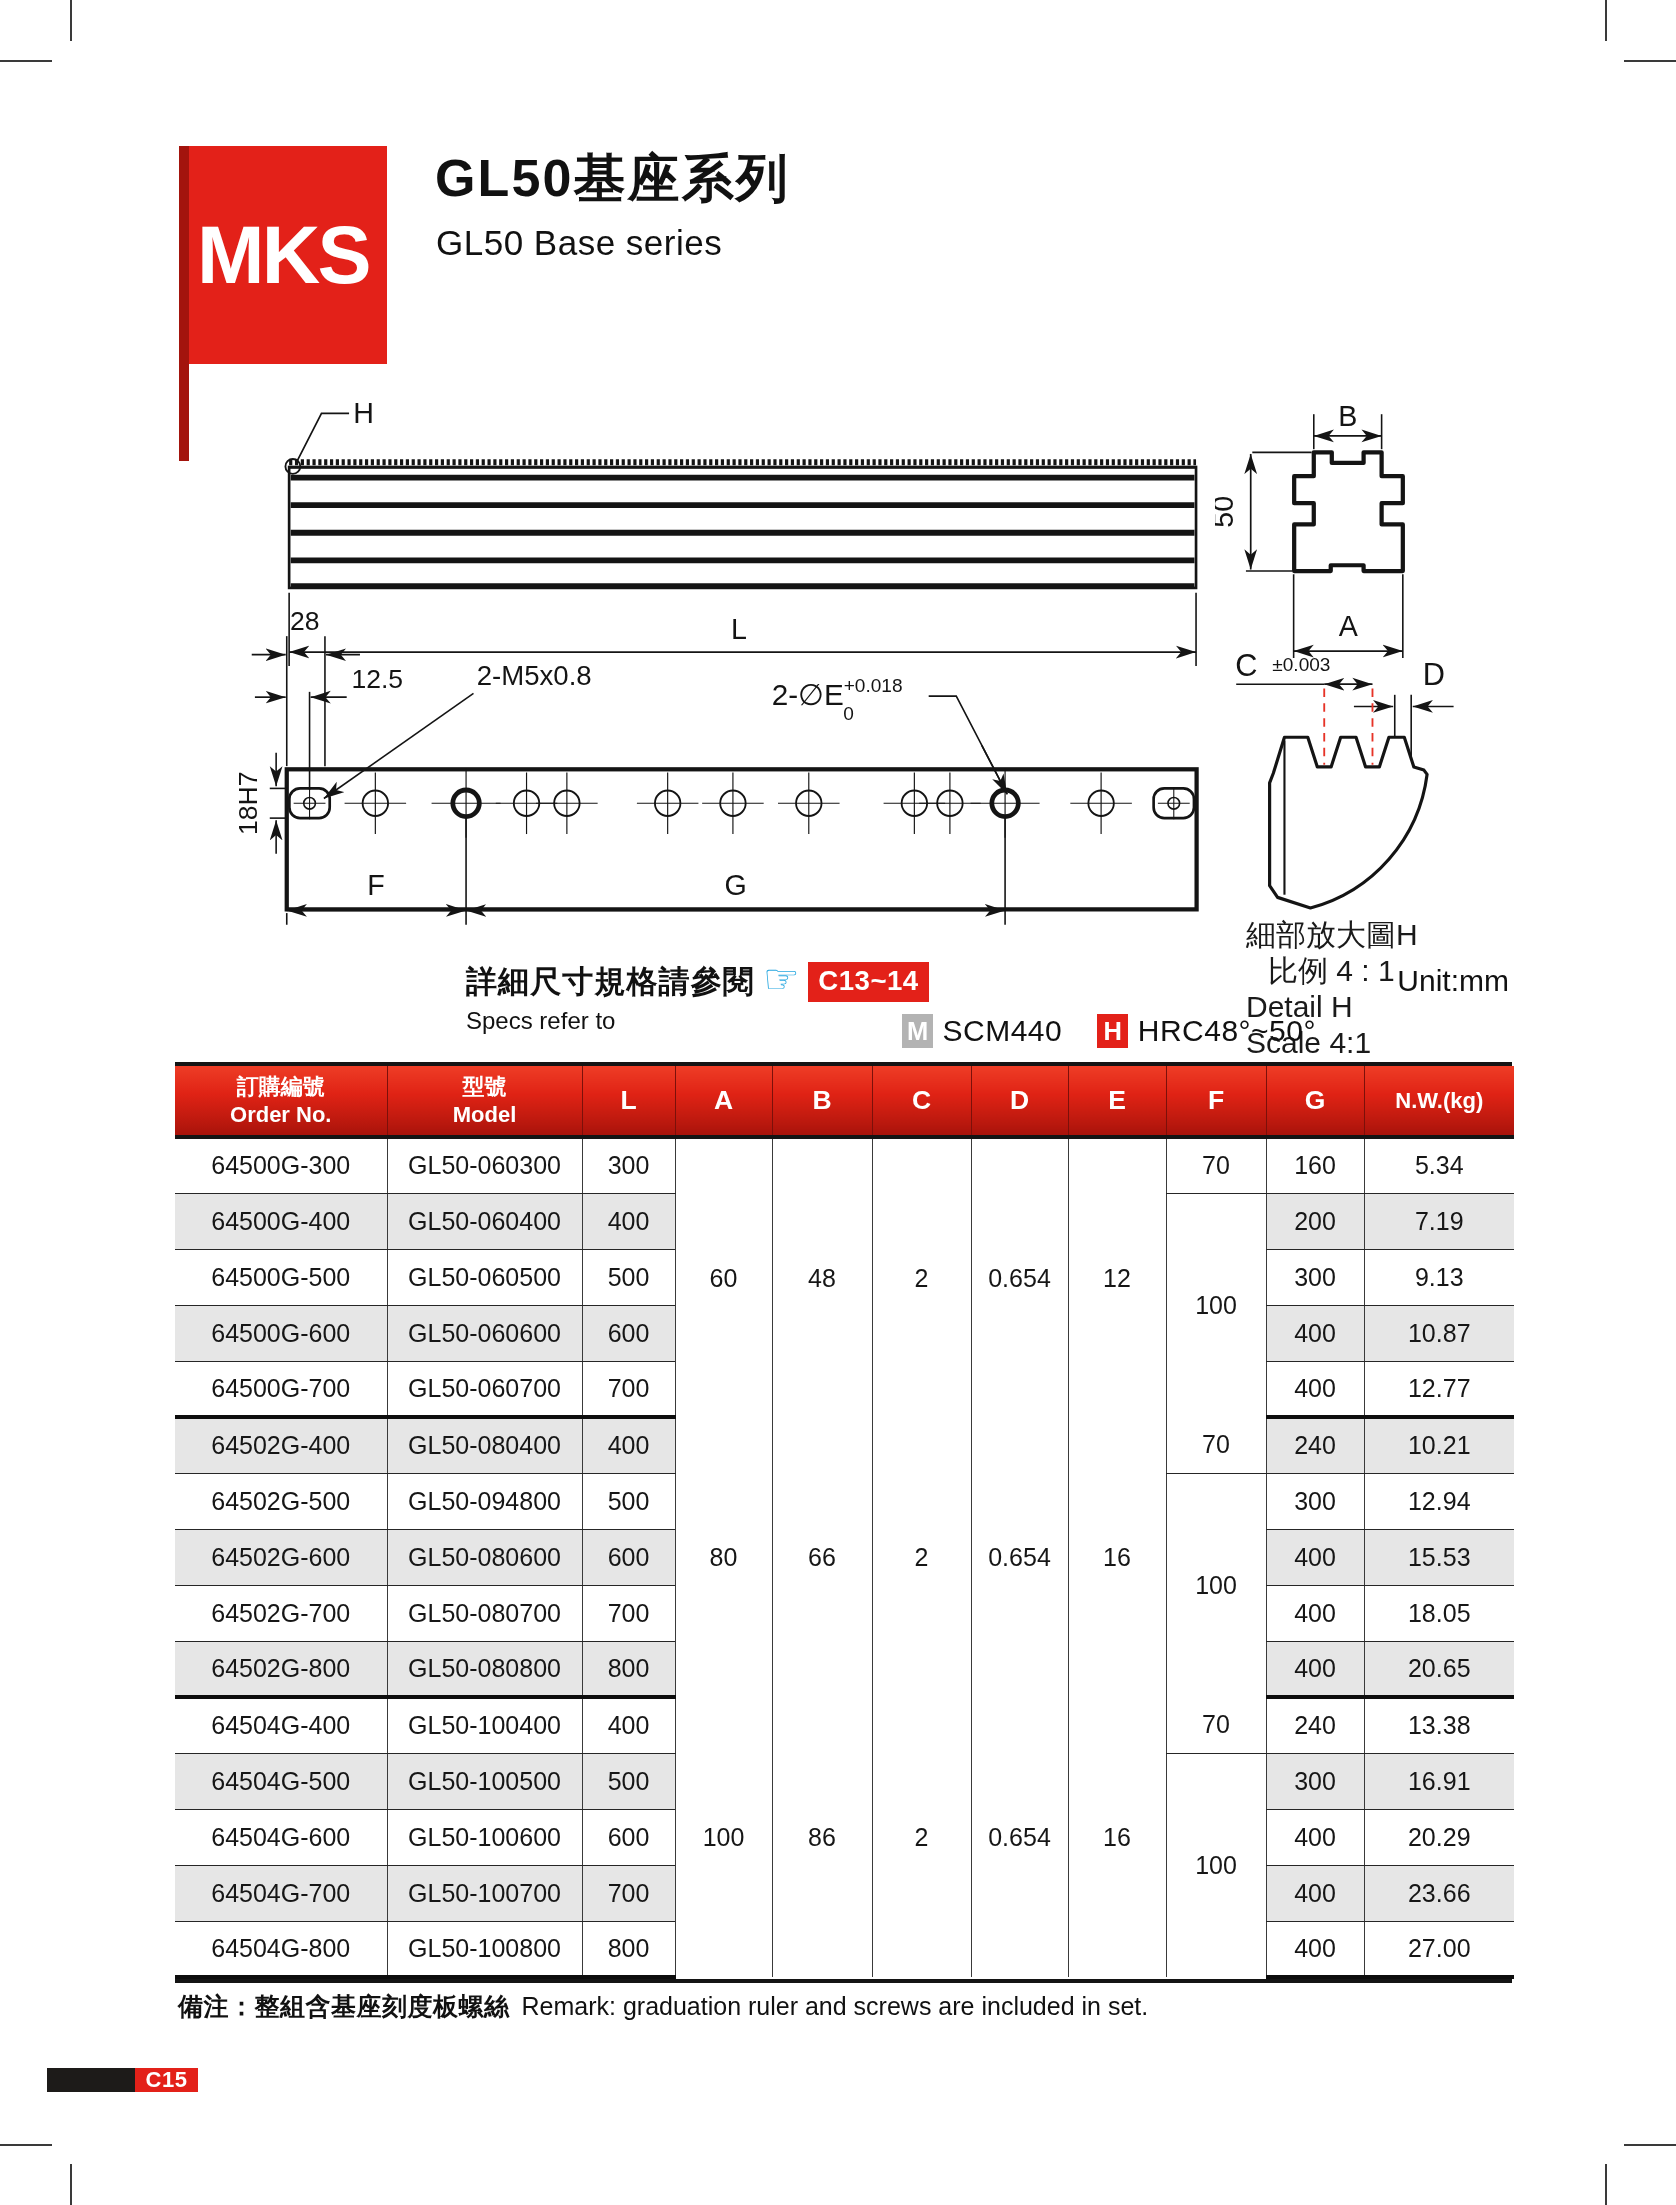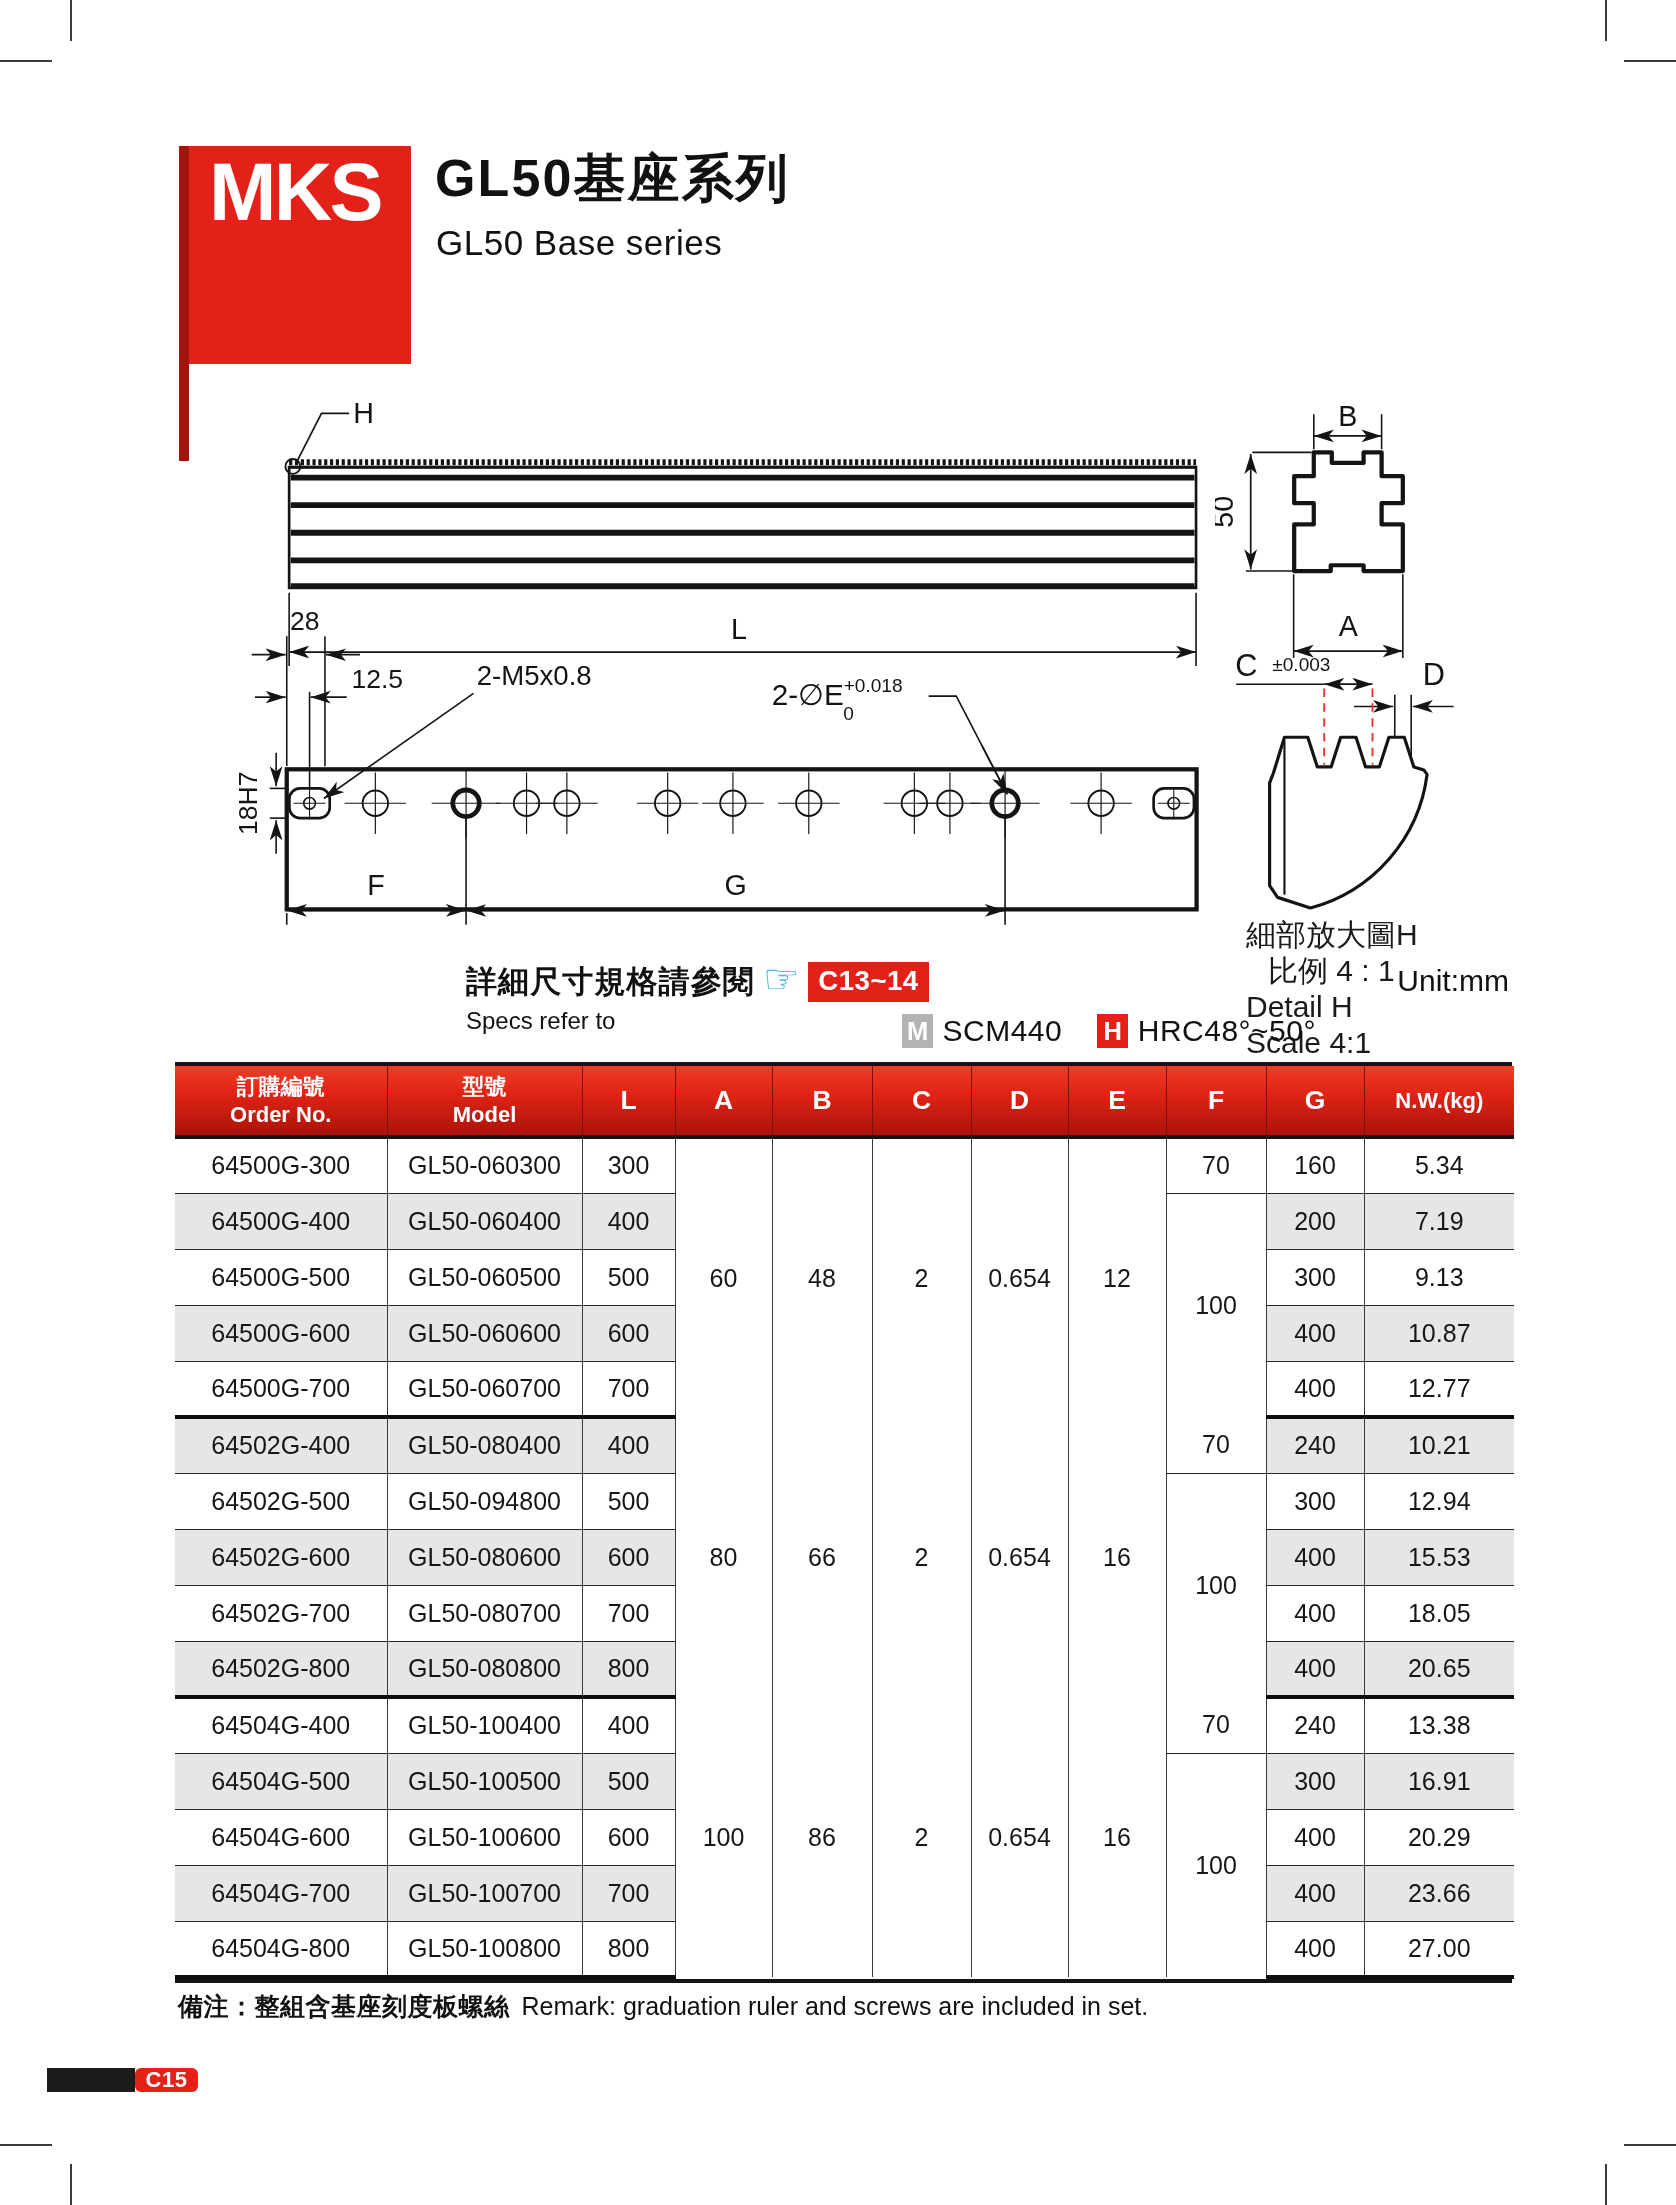--- a/index.html
+++ b/index.html
@@ -2,22 +2,22 @@
 <html style="font-size:8.5px"><head>
 <meta charset="utf-8">
 <style>
   * { margin:0; padding:0; box-sizing:border-box; }
   html,body { width:1676px; height:2205px; background:#ffffff; overflow:hidden;
               font-family:"Liberation Sans", sans-serif; color:#111; }
   .abs { position:absolute; }
   
   .mark { position:absolute; background:#3a3a3a; }
   
-  .mks-box { position:absolute; left:179px; top:146px; width:232px; height:218px;
-             background:#e32119; display:flex; align-items:flex-start; justify-content:center; }
+  .mks-box { position:absolute; left:179px; top:146px; width:208px; height:218px;
+             background:#e32119; display:flex; align-items:center; justify-content:center; }
   .mks-edge { position:absolute; left:0; top:0; width:9.5px; height:100%; background:#a3140d; }
   .mks-text { color:#fff; font-weight:bold; font-size:81px; letter-spacing:-2.7px; }
   .ribbon { position:absolute; left:179px; top:364px; width:9.5px; height:97px; background:#a3140d; }
   .title-zh { position:absolute; left:435px; top:144px; font-size:52px; font-weight:bold; letter-spacing:2.1px; }
   .title-en { position:absolute; left:436px; top:223px; font-size:35px; letter-spacing:0.5px; }
   
   svg text { font-family:"Liberation Sans", sans-serif; fill:#141414; }
   .cap-block { position:absolute; left:1246px; top:917px; font-size:30px; line-height:36px; color:#1a1a1a; }
   .cap-zh2 { padding-left:22px; }
   
@@ -52,21 +52,21 @@
   td.rowcell { border-bottom:1.6px solid #262626; }
   td.shade { background:#e6e6e6; }
   tr.group-end td { border-bottom:4.2px solid #0d0d0d; }
   td.merged { background:#fff; }
   
   .note { position:absolute; left:178px; top:1990px; display:flex; gap:12px; align-items:baseline;text-align:right; }
   .note .zh { font-size:25px; font-weight:bold; letter-spacing:0.5px; }
   .note .en { font-size:25px; }
   .tab-black { position:absolute; left:47px; top:2068px; width:88px; height:24.4px; background:#1d1b19; }
   .tab-red { position:absolute; left:135px; top:2068px; width:63px; height:24.4px; background:#e32119;
-             display:flex; align-items:center; justify-content:center;border-radius:6px; }
+             display:flex; align-items:center; justify-content:center; }
   .tab-red span { color:#fff; font-size:22px; font-weight:bold; letter-spacing:0.5px; }
 </style>
 </head>
 <body>
 
 <div class="mark" style="left:70px; top:0; width:1.6px; height:41px;"></div>
 <div class="mark" style="left:0; top:60px; width:52px; height:1.6px;"></div>
 <div class="mark" style="left:1605px; top:0; width:1.6px; height:41px;"></div>
 <div class="mark" style="left:1624px; top:60px; width:52px; height:1.6px;"></div>
 <div class="mark" style="left:0; top:2144px; width:52px; height:1.6px;"></div>

